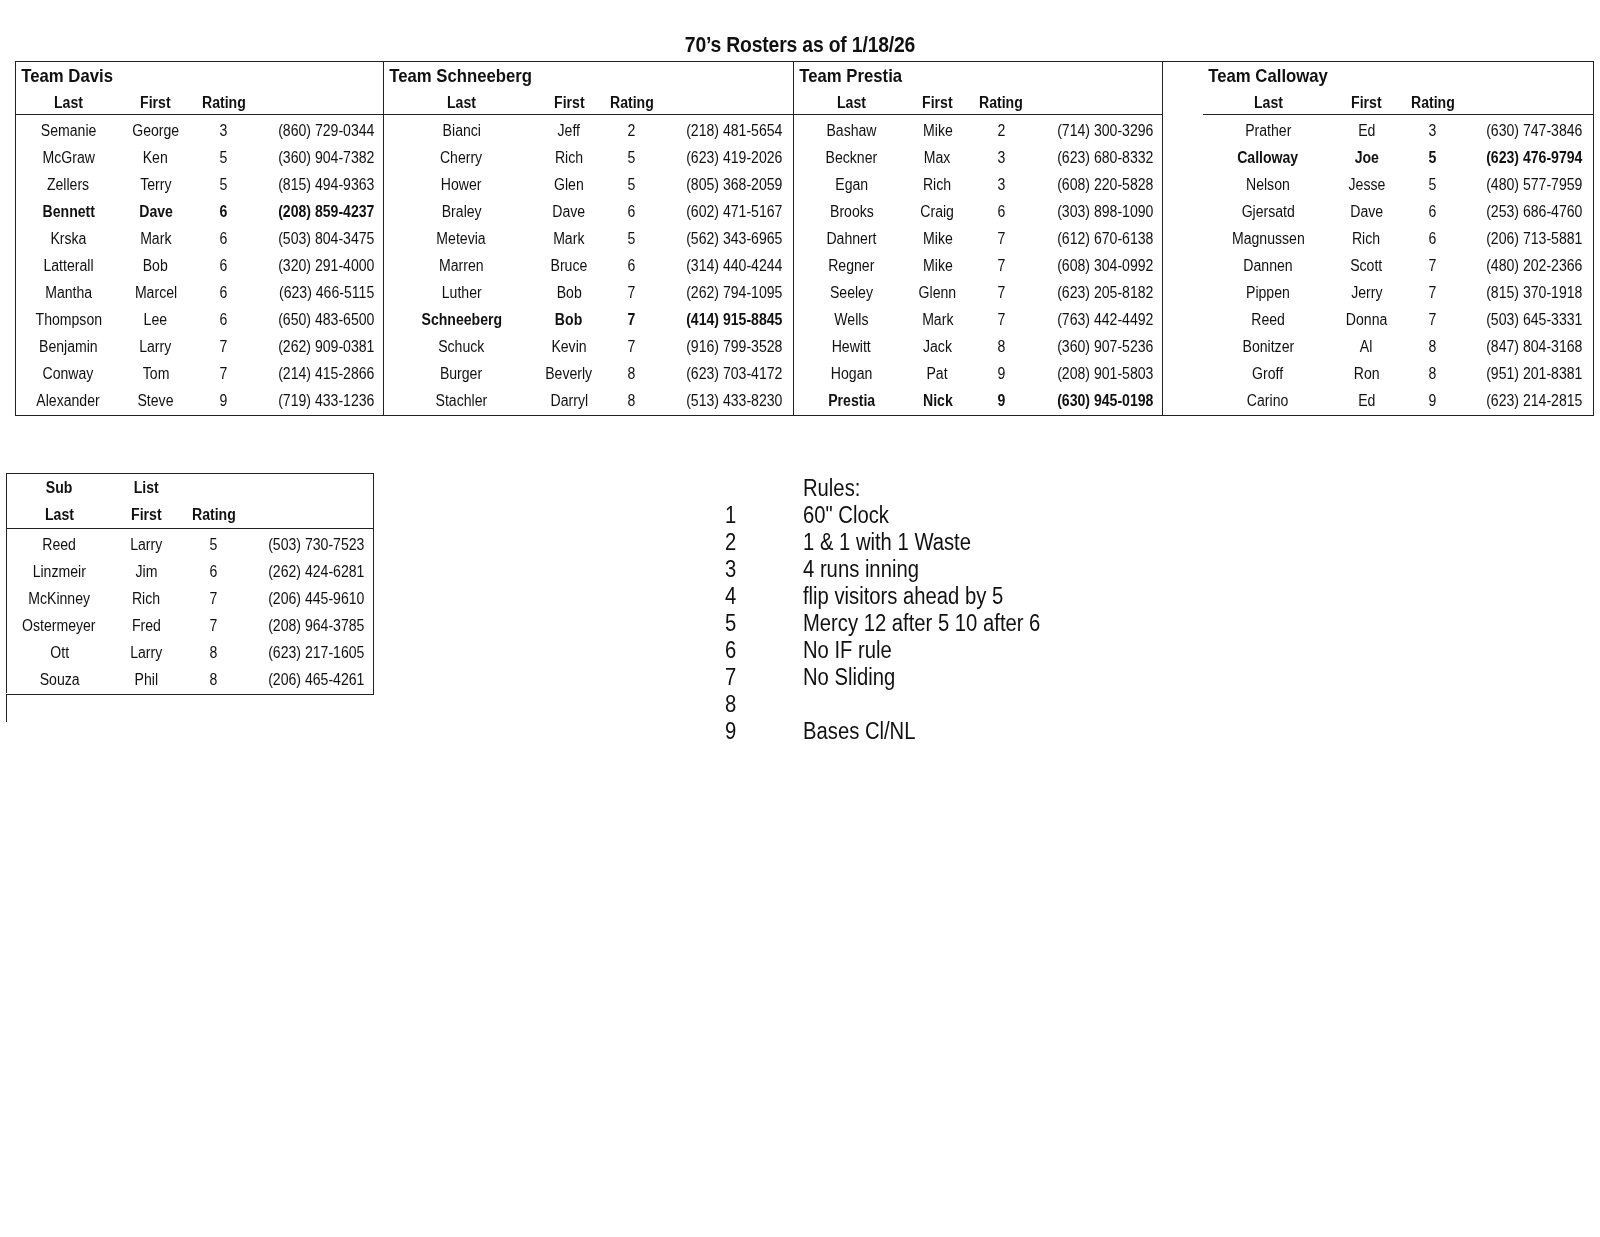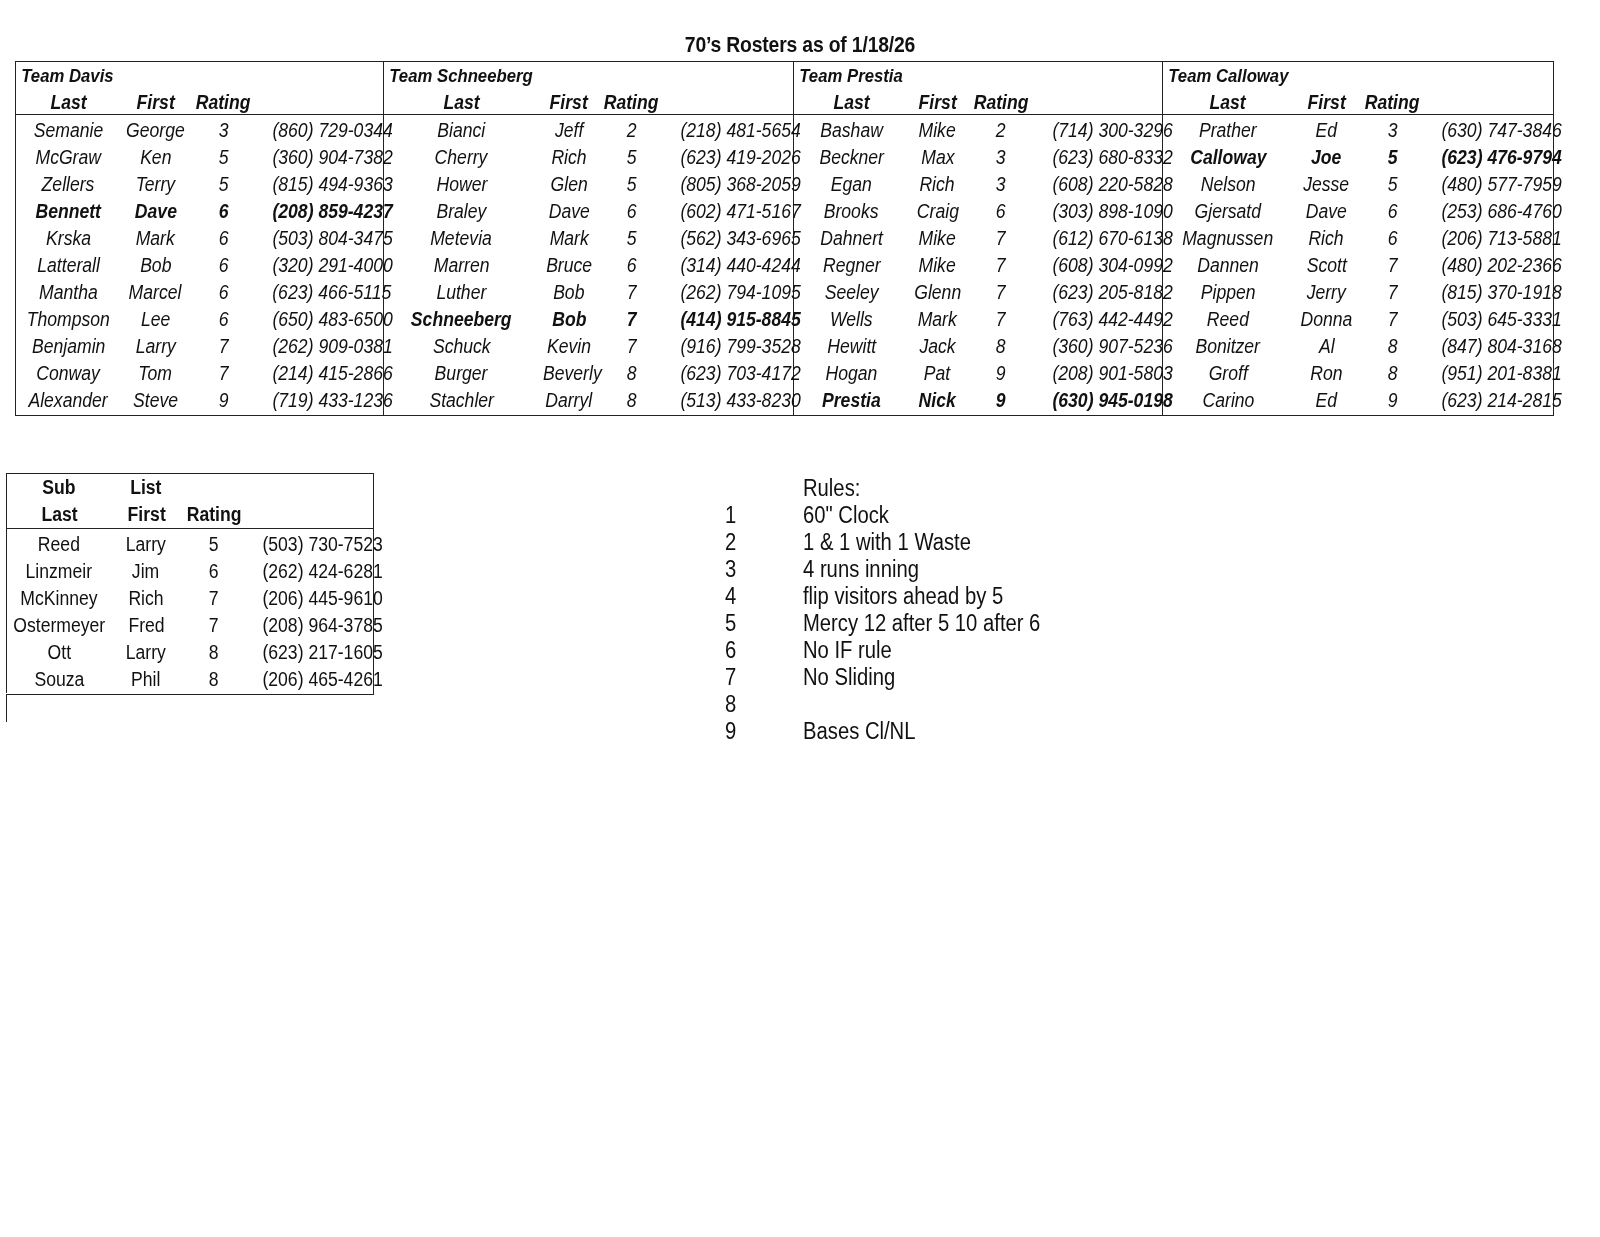--- a/index.html
+++ b/index.html
@@ -11,32 +11,32 @@
   .title {
     position: absolute; left: 0; width: 1600px; top: 32px;
     text-align: center; font-weight: bold; font-size: 22px;
     transform: scaleX(0.88); transform-origin: 800px 0;
     letter-spacing: -0.2px;
   }
   .roster {
     position: absolute; top: 61px; left: 15px;
     border: 1.5px solid #222; display: flex;
   }
-  .team { width: 368px; border-right: 1.5px solid #222; box-sizing: border-box; font-style: italic; }
-  .team:last-child { border-right: none; }
+  .team { width: 368px; border-right: 1.5px solid #222; box-sizing: border-box; }
+  .team:last-child { border-right: none; margin-left: 40px; }
   .team.w2 { width: 410px; }
   .team.w3 { width: 369px; }
   .team.w4 { width: 390px; }
   .team-head { border-bottom: 1.5px solid #222; height: 53px; box-sizing: border-box; }
   .team-name {
     font-weight: bold; font-size: 19px; height: 27px; line-height: 27px;
     padding-left: 6px; white-space: nowrap;
     transform: scaleX(0.88); transform-origin: 0 50%;
   }
-  .row { display: flex; height: 27px; line-height: 27px; font-size: 20px; white-space: nowrap; }
+  .row { display: flex; height: 27px; line-height: 27px; font-size: 16px; white-space: nowrap; }
   .hdr { font-weight: bold; }
   .row .c { text-align: center; overflow: visible; }
   .row span.t { display: inline-block; transform: scaleX(0.88); transform-origin: 50% 50%; }
   .c-last { width: 105px; }
   .c-first { width: 70px; }
   .c-rating { width: 66px; }
   .c-phone { width: 127px; text-align: center; }
   .c-phone span.t { transform-origin: 100% 50%; }
   .w2 .c-last { width: 155px; } .w2 .c-first { width: 60px; } .w2 .c-rating { width: 65px; } .w2 .c-phone { width: 128px; }
   .w3 .c-last { width: 115px; } .w3 .c-first { width: 57px; } .w3 .c-rating { width: 70px; } .w3 .c-phone { width: 125px; }

